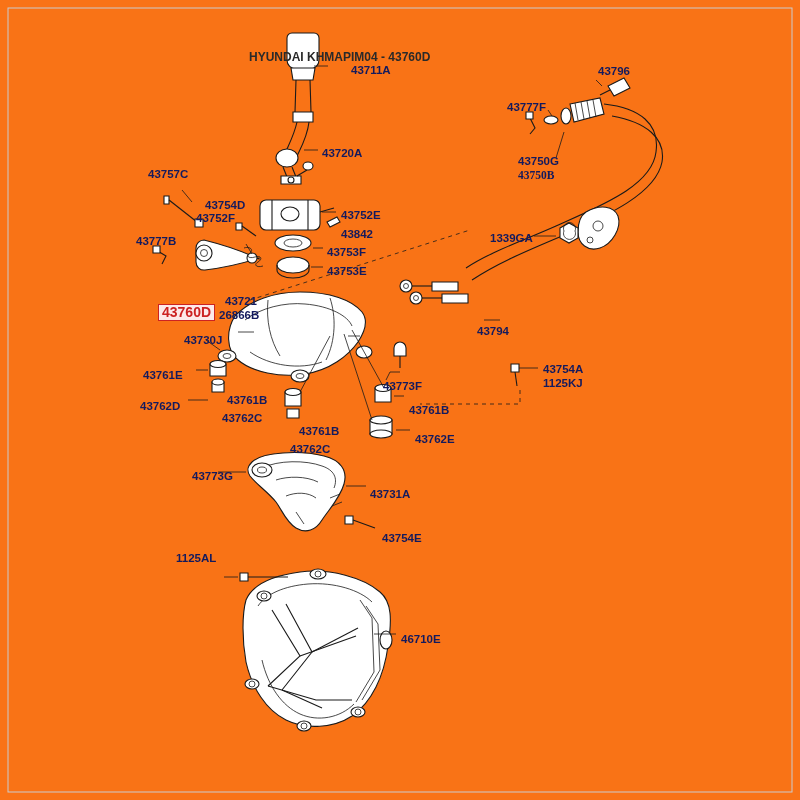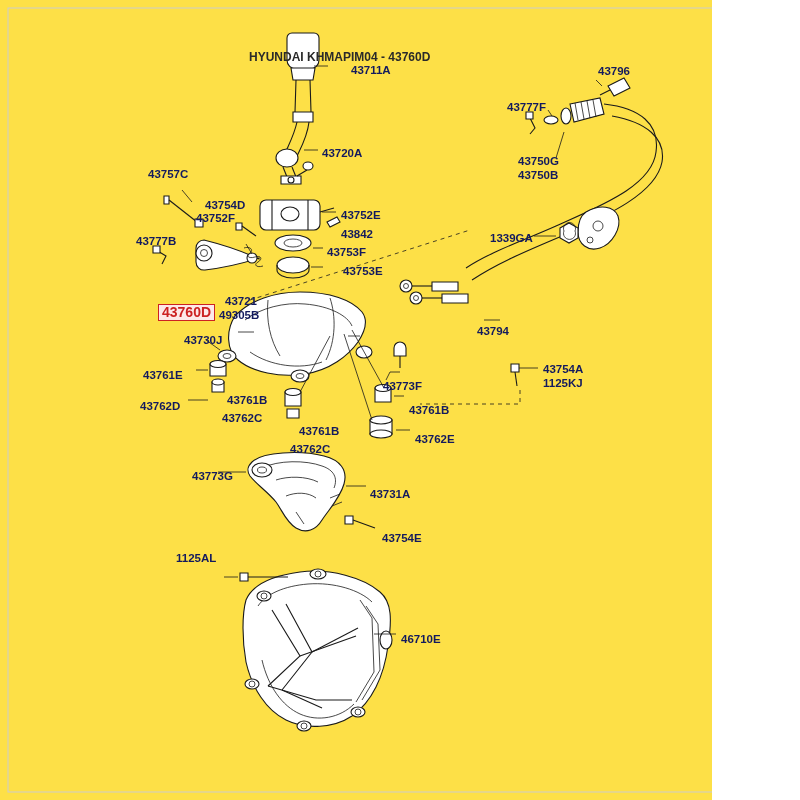--- a/index.html
+++ b/index.html
@@ -5,23 +5,23 @@
   html, body {
     margin: 0;
     padding: 0;
     background: #ffffff;
   }
   body {
     font-family: "Liberation Sans", sans-serif;
   }
   #page {
     position: relative;
-    width: 712px;
+    width: 800px;
     height: 800px;
-    background: #fde047;
+    background: #f97316;
     overflow: hidden;
   }
   #diagram-svg {
     position: absolute;
     left: 0;
     top: 0;
     width: 800px;
     height: 800px;
   }
   .label {
@@ -290,32 +290,32 @@
 
   <div class="title" style="left:249px; top:50px;">HYUNDAI KHMAPIM04 - 43760D</div>
 
   <div class="hl" style="left:158px; top:304px;">43760D</div>
 
   <div class="label" style="left:332px; top:64px;margin-left:19px;">43711A</div>
   <div class="label" style="left:598px; top:65px;text-align:right;">43796</div>
   <div class="label" style="left:507px; top:101px;">43777F</div>
   <div class="label" style="left:322px; top:147px;">43720A</div>
   <div class="label" style="left:518px; top:155px;">43750G</div>
-  <div class="label" style="left:518px; top:169px;">43750B</div>
+  <div class="label" style="left:518px; top:169px;font-family:Liberation Serif, serif;">43750B</div>
   <div class="label" style="left:148px; top:168px;">43757C</div>
   <div class="label" style="left:205px; top:199px;">43754D</div>
   <div class="label" style="left:196px; top:212px;">43752F</div>
   <div class="label" style="left:341px; top:209px;">43752E</div>
   <div class="label" style="left:341px; top:228px;">43842</div>
   <div class="label" style="left:136px; top:235px;">43777B</div>
   <div class="label" style="left:327px; top:246px;">43753F</div>
   <div class="label" style="left:490px; top:232px;">1339GA</div>
-  <div class="label" style="left:327px; top:265px;margin-left:16px;">43753E</div>
+  <div class="label" style="left:327px; top:265px;">43753E</div>
   <div class="label" style="left:225px; top:295px;">43721</div>
-  <div class="label" style="left:219px; top:309px;">49305B</div>
+  <div class="label" style="left:219px; top:309px;">26866B</div>
   <div class="label" style="left:477px; top:325px;">43794</div>
   <div class="label" style="left:184px; top:334px;">43730J</div>
   <div class="label" style="left:143px; top:369px;">43761E</div>
   <div class="label" style="left:383px; top:380px;">43773F</div>
   <div class="label" style="left:543px; top:363px;">43754A</div>
   <div class="label" style="left:543px; top:377px;text-align:center;">1125KJ</div>
   <div class="label" style="left:227px; top:394px;">43761B</div>
   <div class="label" style="left:140px; top:400px;">43762D</div>
   <div class="label" style="left:222px; top:412px;">43762C</div>
   <div class="label" style="left:409px; top:404px;">43761B</div>

